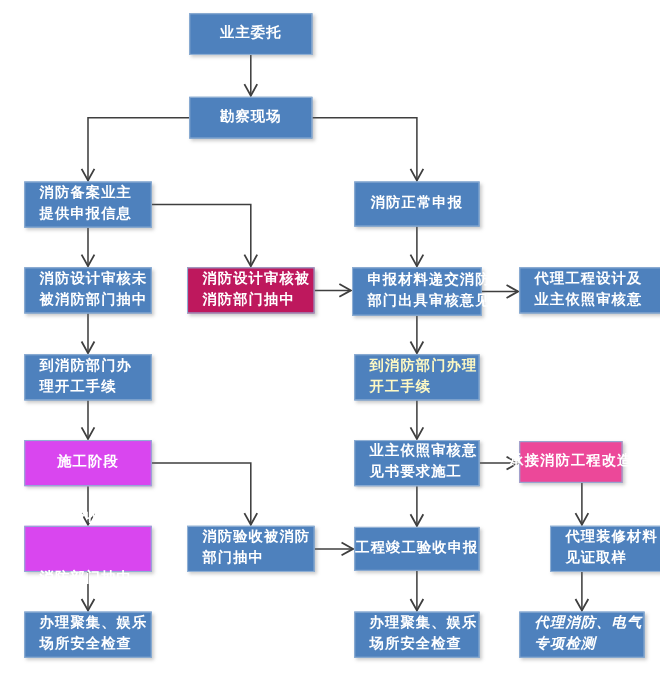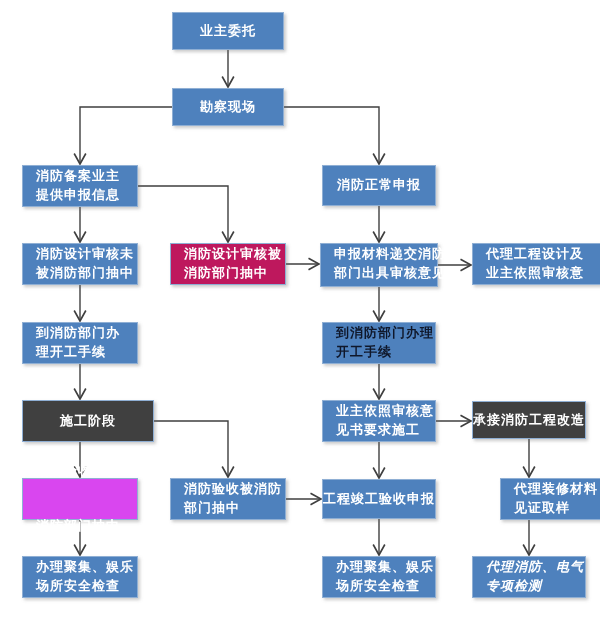--- a/index.html
+++ b/index.html
@@ -100,32 +100,32 @@
       <div class="line">部门出具审核意见</div>
     </div>
     <div class="node multi" style="left: 472px; top: 243px; width: 136px; height: 42px; background: rgb(78, 129, 189); border-color: rgb(143, 175, 212); color: rgb(255, 255, 255);">
       <div class="line">代理工程设计及</div>
       <div class="line">业主依照审核意</div>
     </div>
     <div class="node multi" style="left: 22px; top: 322px; width: 116px; height: 42px; background: rgb(78, 129, 189); border-color: rgb(143, 175, 212); color: rgb(255, 255, 255);">
       <div class="line">到消防部门办</div>
       <div class="line">理开工手续</div>
     </div>
-    <div class="node multi" style="left: 322px; top: 322px; width: 114px; height: 42px; background: rgb(78, 129, 189); border-color: rgb(143, 175, 212); color: #0f172a;">
+    <div class="node multi" style="left: 322px; top: 322px; width: 114px; height: 42px; background: rgb(78, 129, 189); border-color: rgb(143, 175, 212); color: #fef9c3;">
       <div class="line">到消防部门办理</div>
       <div class="line">开工手续</div>
     </div>
-    <div class="node" style="left: 22px; top: 400px; width: 132px; height: 42px; background: #404040; border-color: rgb(143, 175, 212); color: rgb(255, 255, 255); text-align: right;">
+    <div class="node" style="left: 22px; top: 400px; width: 116px; height: 42px; background: #d946ef; border-color: rgb(143, 175, 212); color: rgb(255, 255, 255); text-align: right;">
       <div class="line">施工阶段</div>
     </div>
     <div class="node multi" style="left: 322px; top: 400px; width: 114px; height: 42px; background: rgb(78, 129, 189); border-color: rgb(143, 175, 212); color: rgb(255, 255, 255);">
       <div class="line">业主依照审核意</div>
       <div class="line">见书要求施工</div>
     </div>
-    <div class="node" style="left: 472px; top: 401px; width: 114px; height: 38px; background: #404040; border-color: rgb(143, 175, 212); color: rgb(255, 255, 255);">
+    <div class="node" style="left: 472px; top: 401px; width: 94px; height: 38px; background: #ec4899; border-color: rgb(143, 175, 212); color: rgb(255, 255, 255);">
       <div class="line">承接消防工程改造</div>
     </div>
     <div class="node multi" style="left: 22px; top: 478px; width: 116px; height: 42px; background: #d946ef; border-color: rgb(143, 175, 212); color: rgb(255, 255, 255); gap: 36px;">
       <div class="line">消防验收未被</div>
       <div class="line">消防部门抽中</div>
     </div>
     <div class="node multi" style="left: 170px; top: 478px; width: 116px; height: 42px; background: rgb(78, 129, 189); border-color: rgb(143, 175, 212); color: rgb(255, 255, 255);">
       <div class="line">消防验收被消防</div>
       <div class="line">部门抽中</div>
     </div>

